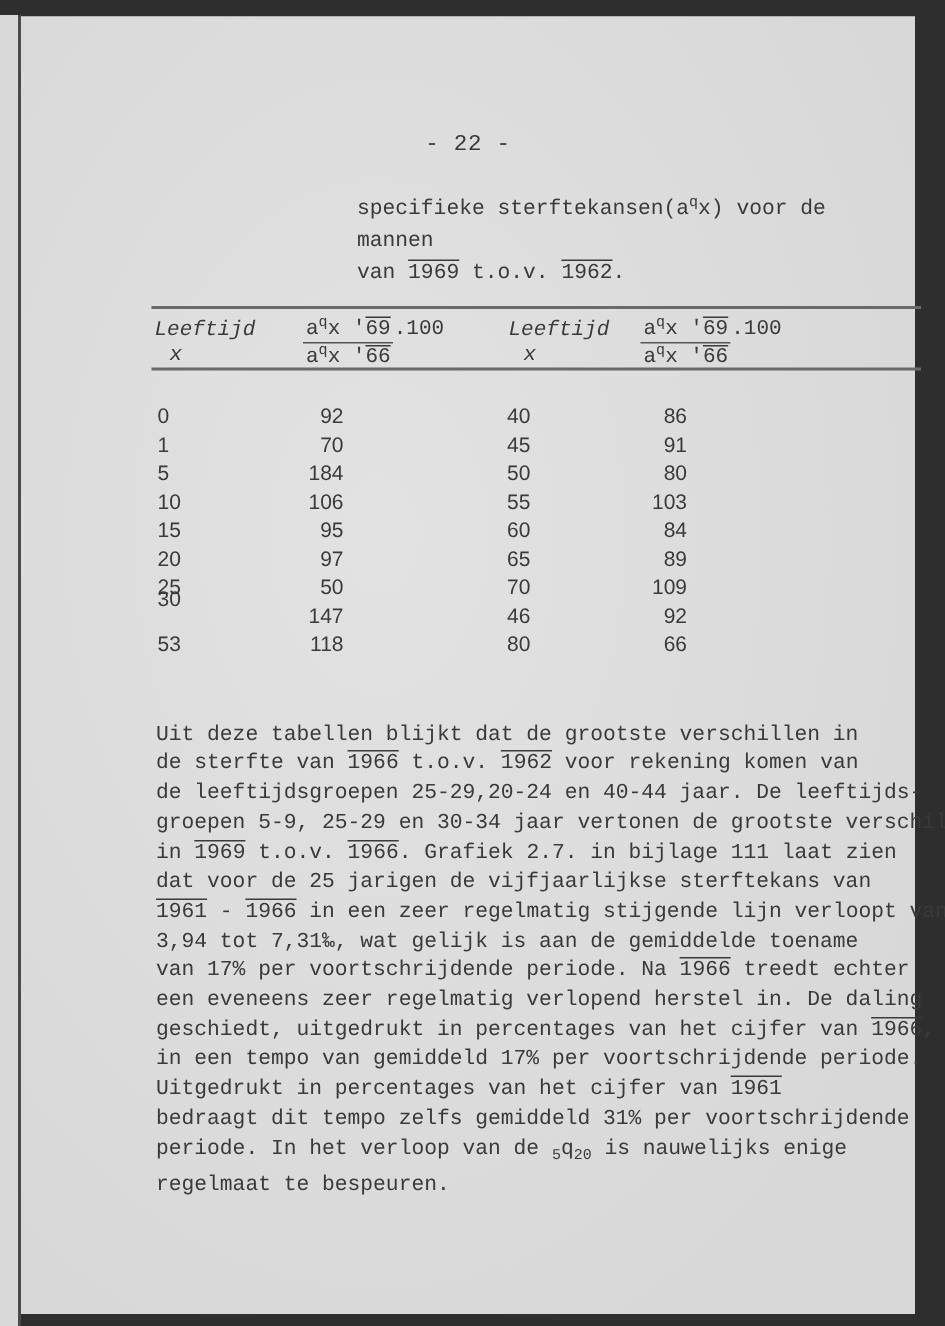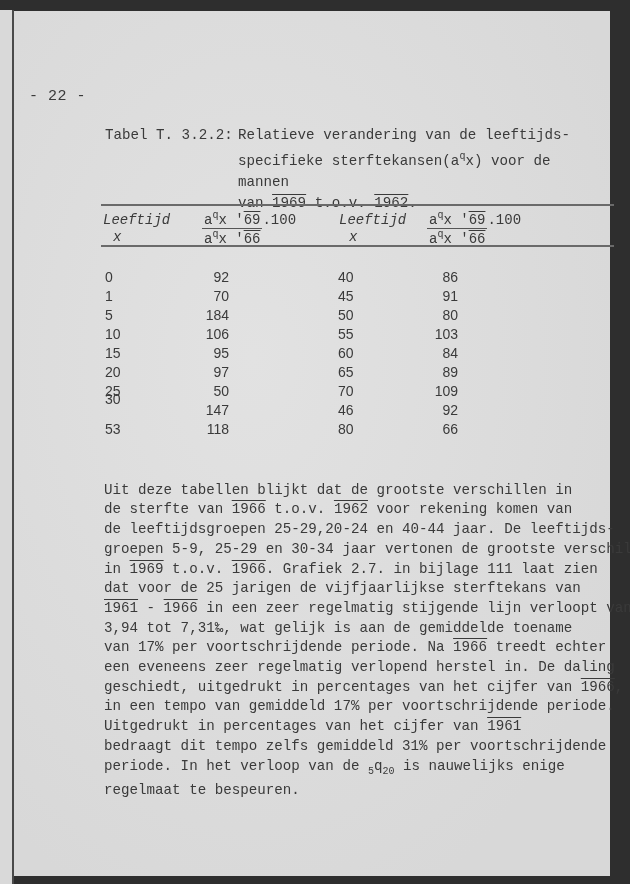--- a/index.html
+++ b/index.html
@@ -11,21 +11,21 @@
   }
   .left-strip {
     position:absolute; left:0; top:10px; width:12px; height:874px;
     background:#d9d9d9; border-right:2px solid #4a4a4a;
   }
   .page {
     position:absolute; left:14px; top:11px; width:596px; height:865px;
     background:#dddddd;
     background-image: radial-gradient(ellipse at 40% 40%, #e2e2e2 0%, #d8d8d8 80%);
   }
-  .pnum { position:absolute; left:0; width:100%; top:77px; font-size:15px; letter-spacing:0.5px;margin-left:15px; }
+  .pnum { position:absolute; left:0; width:100%; top:77px; text-align:center; font-size:15px; letter-spacing:0.5px; }
   .caption { position:absolute; left:105px; top:125px; font-size:14.2px; line-height:21px; }
   .caption .lbl { display:inline-block; width:133px; }
   .caption .ind { padding-left:133px; }
   .ov { text-decoration:overline; }
   sup, sub { font-size:10px; }
   .rule { position:absolute; left:101px; width:513px; height:0; border-top:2px solid #6a6a6a; }
   .th { position:absolute; font-size:14px; line-height:17px;font-style:italic; }
   .frac { position:absolute; font-size:14px; }
   .frac .num { border-bottom:1.5px solid #555; display:inline-block; padding:0 2px; }
   .frac .den { display:block; padding-left:2px; }
@@ -35,21 +35,20 @@
 </style>
 </head>
 <body>
 
 <div class="left-strip"></div>
 
 <div class="page">
   <div class="pnum">- 22 -</div>
 
   <div class="caption" style="left:91px;top:114px;">
-    <div><span class="lbl">Tabel T. 3.2.2:</span><span>Relatieve verandering van de leeftijds-</span></div>
     <div class="ind"><span>specifieke sterftekansen(a</span><sup>q</sup><span>x) voor de mannen</span></div>
     <div class="ind"><span>van </span><span class="ov">1969</span><span> t.o.v. </span><span class="ov">1962</span><span>.</span></div>
   </div>
 
   <div class="rule" style="top:193px;left:87px;"></div>
 
   <div class="th" style="left:89px;top:201px;">
     <div>Leeftijd</div>
     <div style="padding-left:10px">x</div>
   </div>

